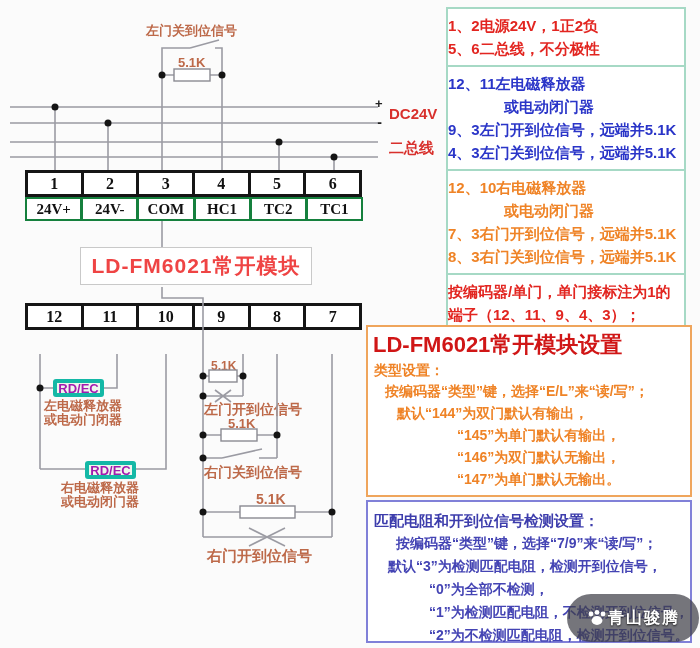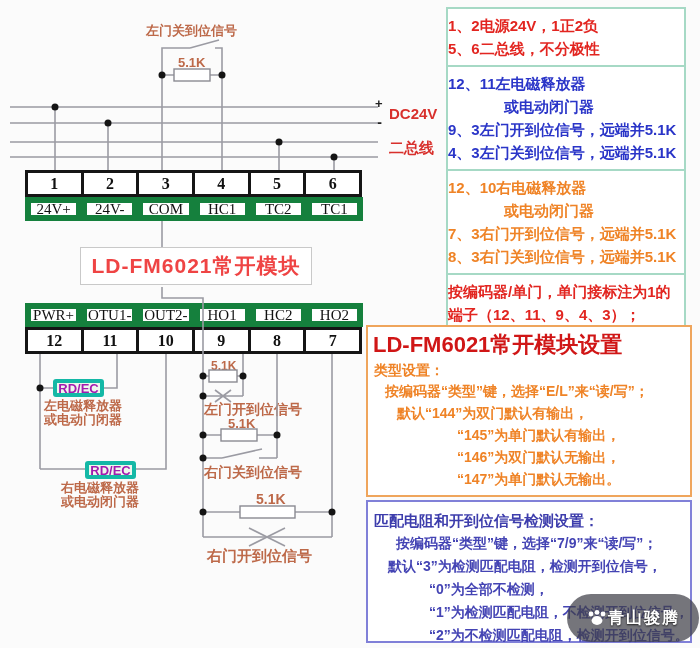--- a/index.html
+++ b/index.html
@@ -8,22 +8,22 @@
   .lbl{position:absolute;white-space:nowrap;font-weight:bold;color:#bd6949}
   .redtxt{color:#d8302c}
   .mark{position:absolute;color:#222;font-weight:bold}
   
   .tb{position:absolute;width:337px}
   .numrow{display:flex;height:27px;border:3px solid #151515;background:#fff}
   .ncell{flex:1;border-right:3px solid #151515;display:flex;align-items:center;justify-content:center;
          font-family:"Liberation Serif","DejaVu Serif",serif;font-weight:bold;font-size:16px;color:#111}
   .ncell:last-child{border-right:none}
   .labrow{display:flex;height:24px}
-  .lcell{flex:1;border:6px solid #15803d;margin-right:-1px;background:#fff;display:flex;align-items:center;justify-content:center;
-         font-family:"Liberation Serif","DejaVu Serif",serif;font-weight:normal;font-size:15px;color:#111}
+  .lcell{flex:1;border:2px solid #15803d;margin-right:-1px;background:#fff;display:flex;align-items:center;justify-content:center;
+         font-family:"Liberation Serif","DejaVu Serif",serif;font-weight:bold;font-size:15px;color:#111}
   .module-title{position:absolute;left:80px;top:247px;width:232px;height:38px;border:1px solid #c9c9c9;background:#fff;
          display:flex;align-items:center;justify-content:center;font-weight:bold;font-size:21px;letter-spacing:1px;color:#ef4444}
   .rdec{position:absolute;width:51px;height:18px;border:4px solid #14b8a6;border-radius:3px;background:#eff7ee;
         color:#a21caf;font-weight:bold;font-size:13px;display:flex;align-items:center;justify-content:center}
   
   .boxA{position:absolute;left:446px;top:7px;width:240px;border:2px solid #a6d9c5;background:#fff}
   .sec{padding:5px 0}
   .sec+.sec{border-top:2px solid #a6d9c5}
   .nline{font-weight:bold;font-size:15px;line-height:23px;white-space:nowrap}
   .t-red{color:#e22520}.t-blue{color:#2a35c8}.t-orange{color:#ef8326}
@@ -76,28 +76,20 @@
       <div class="lcell">COM</div>
       <div class="lcell">HC1</div>
       <div class="lcell">TC2</div>
       <div class="lcell">TC1</div>
     </div>
   </div>
 
   <div class="module-title">LD-FM6021常开模块</div>
 
   <div class="tb" style="left:25px;top:303px">
-    <div class="labrow">
-      <div class="lcell">PWR+</div>
-      <div class="lcell">OTU1-</div>
-      <div class="lcell">OUT2-</div>
-      <div class="lcell">HO1</div>
-      <div class="lcell">HC2</div>
-      <div class="lcell">HO2</div>
-    </div>
     <div class="numrow">
       <div class="ncell">12</div>
       <div class="ncell">11</div>
       <div class="ncell">10</div>
       <div class="ncell">9</div>
       <div class="ncell">8</div>
       <div class="ncell">7</div>
     </div>
   </div>
 

